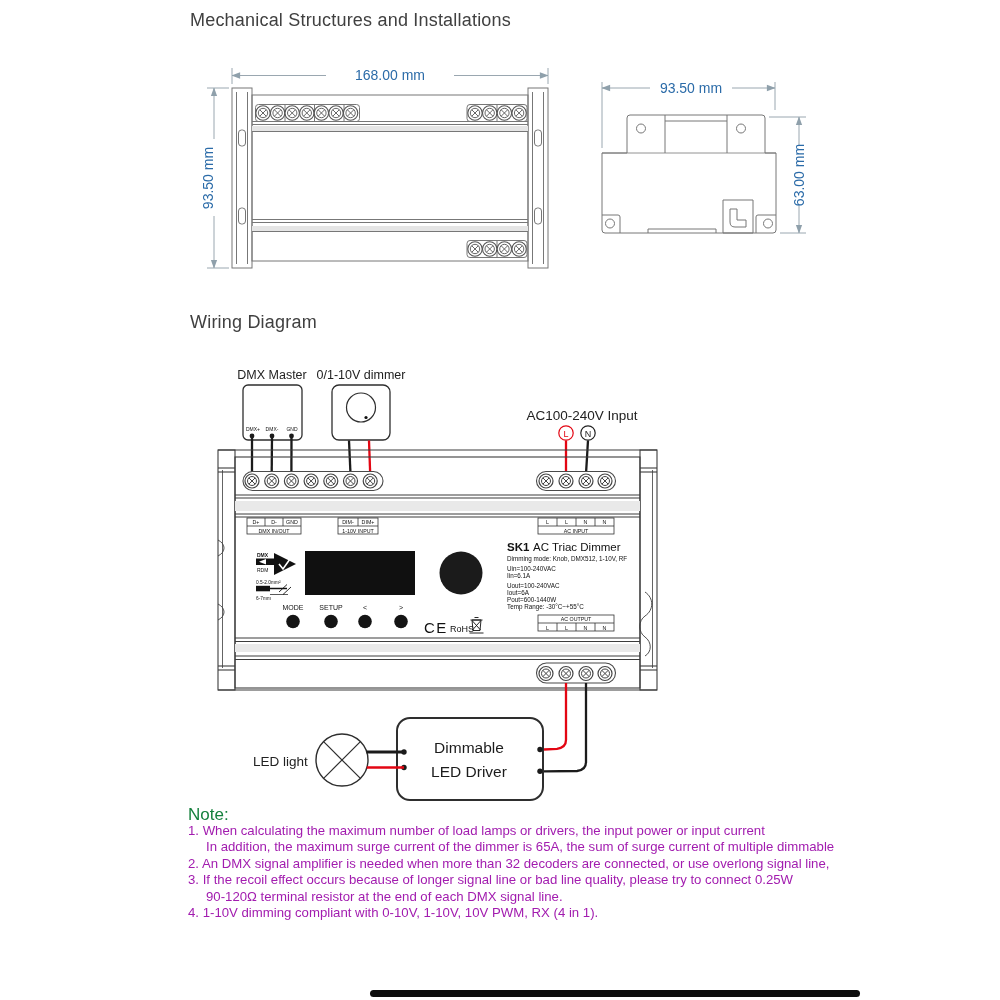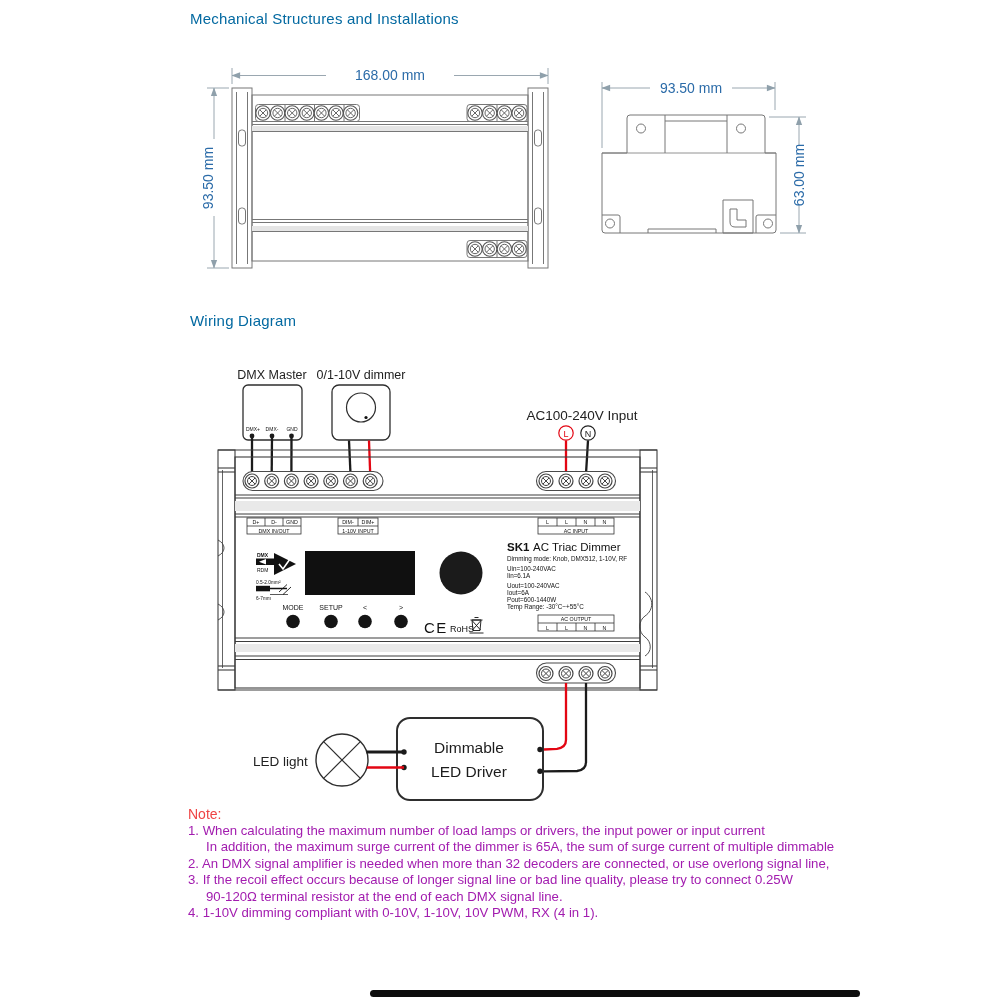--- a/index.html
+++ b/index.html
@@ -1,27 +1,27 @@
 <!DOCTYPE html>
 <html><head>
 <meta charset="utf-8">
 <style>
   html,body{margin:0;padding:0;background:#fff;}
   .canvas{position:relative;width:1000px;height:1000px;background:#fff;overflow:hidden;
           font-family:"Liberation Sans",sans-serif;}
-  .sec-title{position:absolute;color:#0369a1;font-size:15px;letter-spacing:.2px;white-space:nowrap;}
+  .sec-title{position:absolute;color:#404040;font-size:18px;letter-spacing:.2px;white-space:nowrap;}
   #title-mech{left:190px;top:10px;}
   #title-wiring{left:190px;top:312px;}
   .diagram-svg{position:absolute;left:0;top:0;}
   svg{font-family:"Liberation Sans",sans-serif;}
   .dimtxt{fill:#2b6ba8;font-size:14px;}
   .lbl{fill:#222;}
   .devtxt{fill:#111;}
   .notes{position:absolute;left:188px;top:806px;width:660px;}
-  .note-head{font-size:14px;color:#ef4444;line-height:17px;}
+  .note-head{font-size:17px;color:#15803d;line-height:17px;}
   .note-line{font-size:13.2px;color:#a21caf;line-height:16.4px;white-space:nowrap;}
   .note-line.cont{padding-left:18px;}
   .bottom-bar{position:absolute;left:370px;top:990px;width:490px;height:7px;
               background:#0d0d0d;border-radius:4px;}
 </style>
 </head>
 <body>
 
 <div class="canvas">
 

